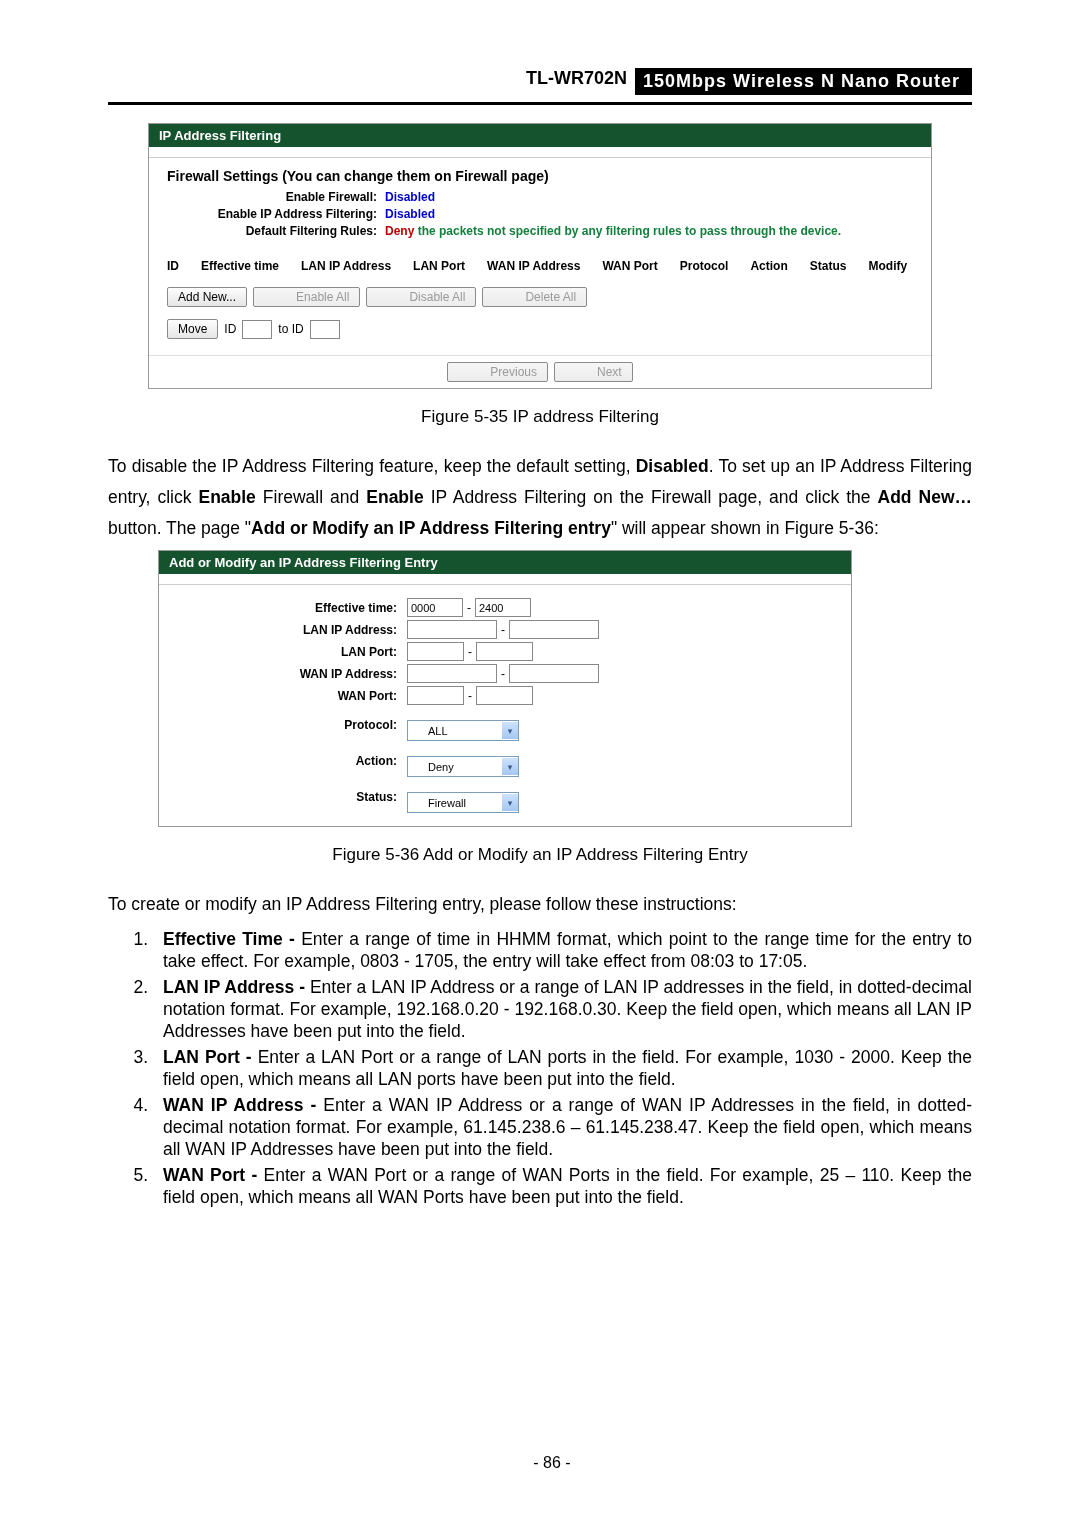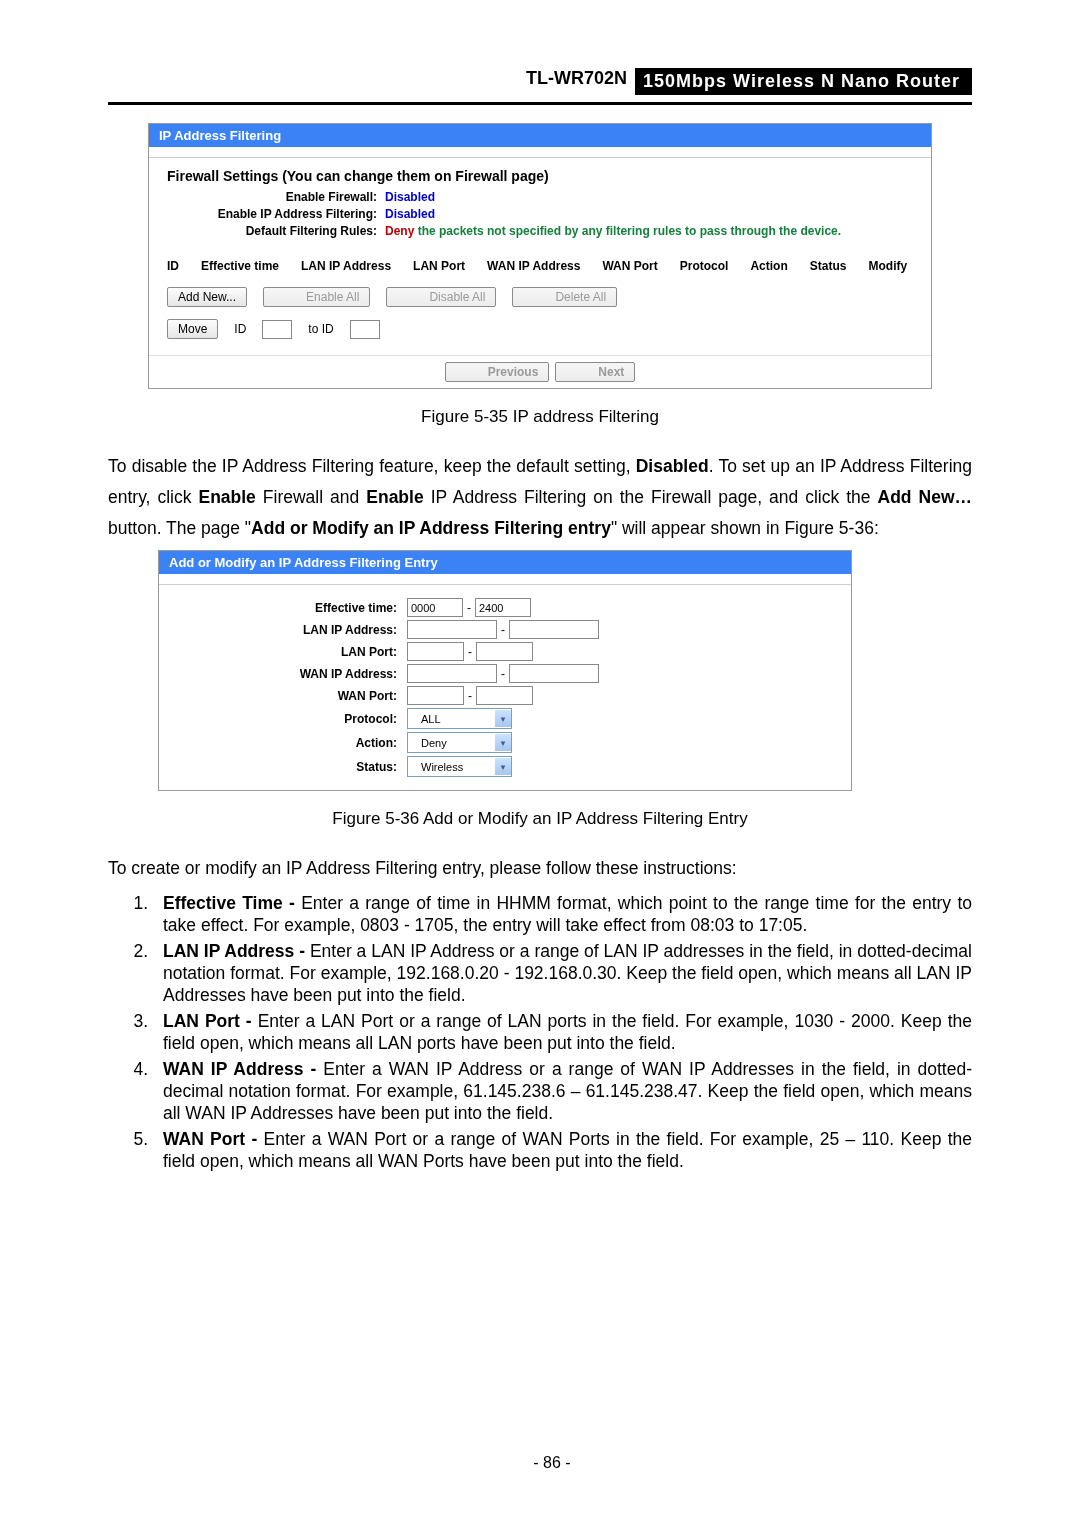--- a/index.html
+++ b/index.html
@@ -42,21 +42,21 @@
     background: #000;
     margin: 2px 0 18px 0;
   }
   
   .panel {
     border: 1px solid #999;
     margin: 0 40px;
     font-size: 12px;
   }
   .panel-title {
-    background: #3b82f6;
+    background: #14532d;
     color: #fff;
     font-weight: bold;
     font-size: 13px;
     padding: 4px 10px;
   }
   .panel-sep {
     height: 10px;
     background: #fff;
     border-bottom: 1px solid #ccc;
   }
@@ -88,21 +88,21 @@
     font-weight: bold;
     font-size: 12px;
     padding: 18px 0 8px 0;
     gap: 22px;
   }
   .col-headers > div { white-space: nowrap; }
   .btn-row {
     display: flex;
     align-items: center;
     flex-wrap: wrap;
-    gap: 16px;
+    gap: 6px;
     padding: 6px 0;
     font-size: 12px;
   }
   .btn {
     border: 1px solid #8a8a8a;
     background: linear-gradient(#fdfdfd, #e5e5e5);
     padding: 2px 10px;
     font-size: 12px;
     color: #000;
     border-radius: 2px;
@@ -137,21 +137,20 @@
     height: 17px;
     width: 55px;
     background: #fff;
   }
   .panel-footer {
     display: flex;
     justify-content: center;
     gap: 6px;
     padding: 6px 0;
     border-top: 1px solid #ddd;
-    font-weight: bold;
   }
   .caption {
     text-align: center;
     font-size: 17px;
     margin: 18px 0 24px 0;
   }
   .body-text {
     font-size: 17.5px;
     line-height: 31px;
     text-align: justify;
@@ -174,21 +173,22 @@
   .dash { padding: 0 4px; }
   .select-box {
     border: 1px solid #7b9ebd;
     background: #fff;
     height: 19px;
     width: 90px;
     display: flex;
     align-items: center;
     justify-content: space-between;
     font-size: 11px;
-    padding-left: 13px;
+    padding-left: 20px;
+    margin-top: 12px;
   }
   .select-arrow {
     width: 16px;
     height: 17px;
     background: linear-gradient(#cce2ff, #a6c7f0);
     display: flex;
     align-items: center;
     justify-content: center;
     color: #3b5c8c;
     font-size: 9px;
@@ -328,21 +328,21 @@
       <div class="form-row">
         <div class="form-label">Action:</div>
         <div class="select-box">
           <span>Deny</span>
           <span class="select-arrow">▾</span>
         </div>
       </div>
       <div class="form-row">
         <div class="form-label">Status:</div>
         <div class="select-box">
-          <span>Wireless</span>
+          <span>Firewall</span>
           <span class="select-arrow">▾</span>
         </div>
       </div>
     </div>
   </div>
 
   <div class="caption">Figure 5-36 Add or Modify an IP Address Filtering Entry</div>
 
   <p class="body-text" style="margin-bottom:2px;">To create or modify an IP Address Filtering entry, please follow these instructions:</p>
 

